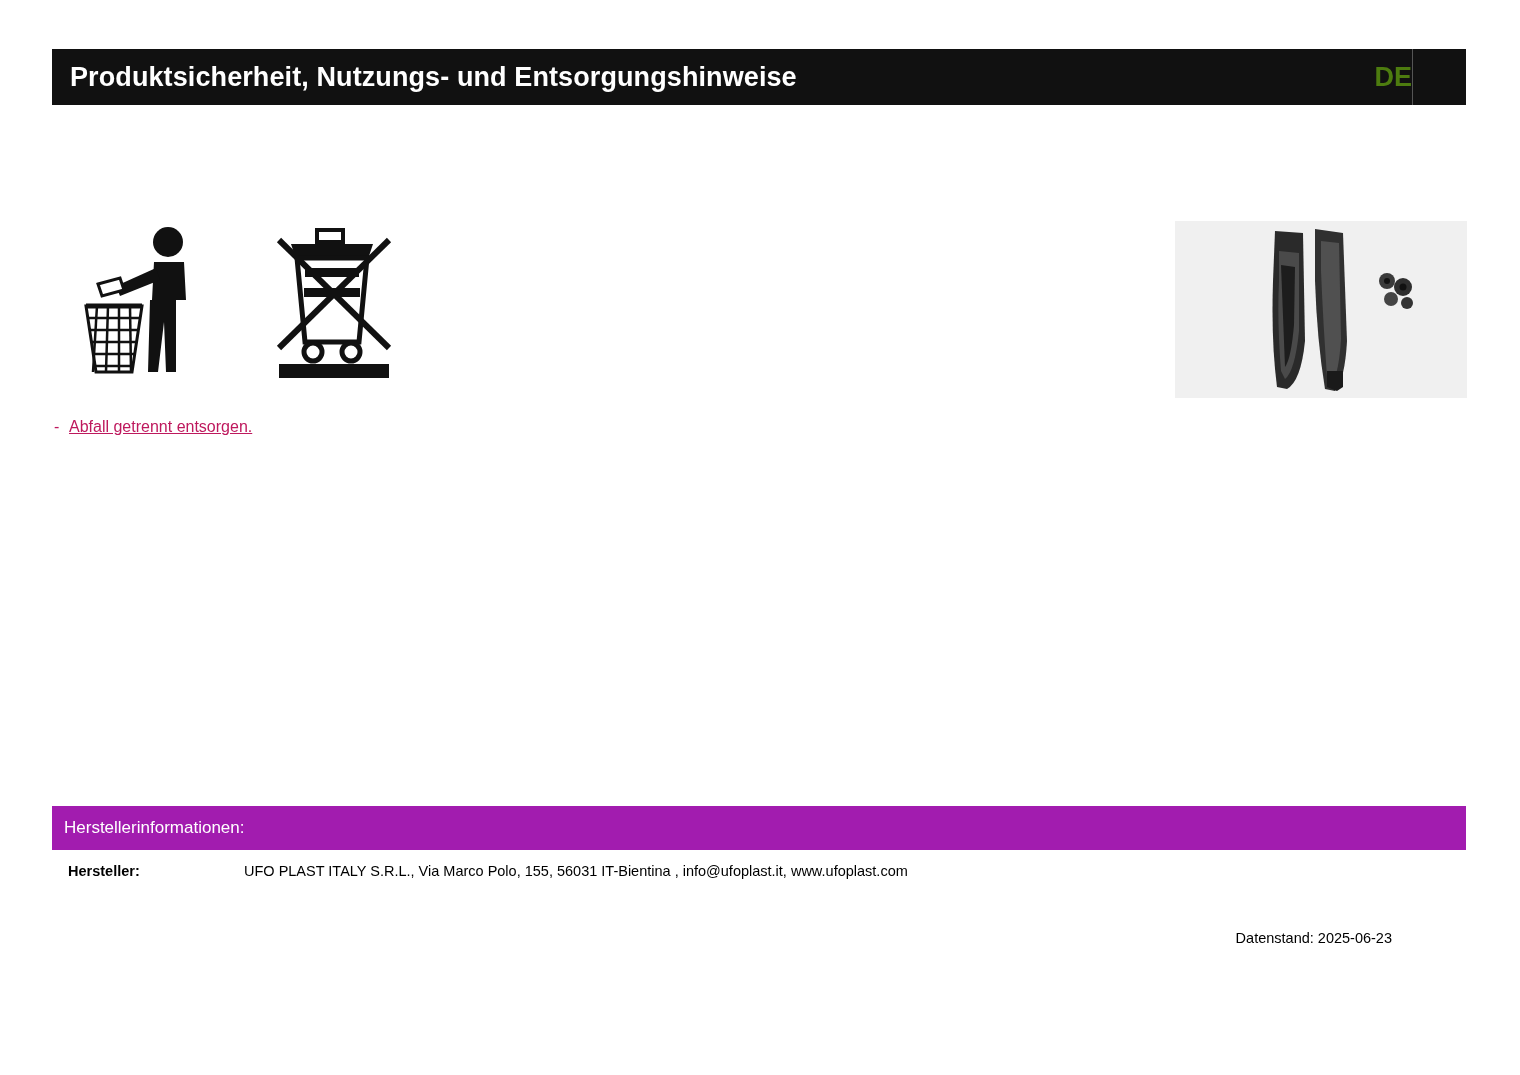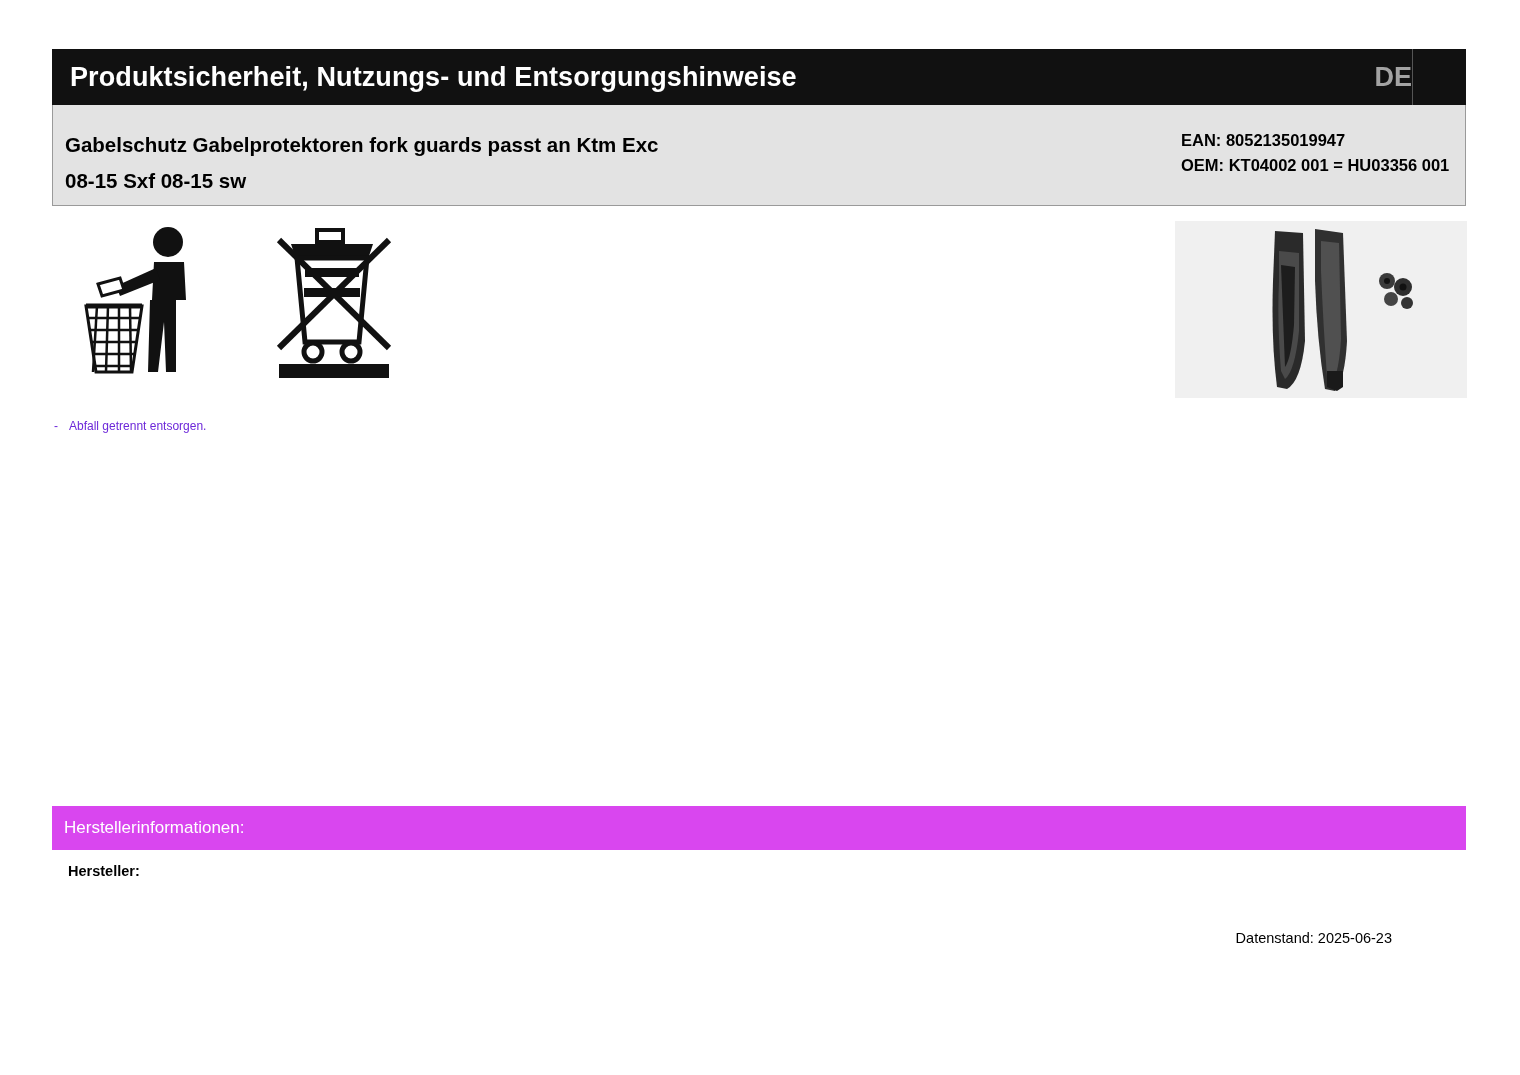--- a/index.html
+++ b/index.html
@@ -40,21 +40,21 @@
     font-weight: bold;
     padding-left: 18px;
     letter-spacing: 0.1px;
     white-space: nowrap;
   }
   .header-lang {
     position: absolute;
     right: 54px;
     top: 50%;
     transform: translateY(-50%);
-    color: #a3a3a3;
+    color: #4d7c0f;
     font-size: 27px;
     font-weight: bold;
   }
   .header-lang-divider {
     position: absolute;
     right: 53px;
     top: 0;
     width: 1px;
     height: 56px;
     background: #555555;
@@ -120,35 +120,36 @@
   }
 
   
   .notes {
     position: absolute;
     left: 54px;
     top: 408px;
     width: 800px;
   }
   .note-line {
-    font-size: 12px;
+    font-size: 16px;
     line-height: 37px;
-    color: #6d28d9;
-    white-space: nowrap;
+    color: #be185d;
+    white-space: nowrap;
+    text-decoration: underline;
   }
   .note-dash { display: inline-block; width: 15px; }
 
   
   .mfr-bar {
     position: absolute;
     left: 52px;
     top: 806px;
     width: 1414px;
     height: 44px;
-    background: #d946ef;
+    background: #a21caf;
     display: flex;
     align-items: center;
   }
   .mfr-bar-label {
     color: #ffffff;
     font-size: 17px;
     padding-left: 12px;
   }
   .mfr-row {
     position: absolute;
@@ -185,30 +186,20 @@
 <body>
 
 <div class="page">
 
   <div class="header-bar">
     <div class="header-title">Produktsicherheit, Nutzungs- und Entsorgungshinweise</div>
     <div class="header-lang-divider"></div>
     <div class="header-lang">DE</div>
   </div>
 
-  <div class="sub-bar">
-    <div class="product-name">
-      <div>Gabelschutz Gabelprotektoren fork guards passt an Ktm Exc</div>
-      <div>08-15 Sxf  08-15 sw</div>
-    </div>
-    <div class="codes">
-      <div>EAN: 8052135019947</div>
-      <div>OEM: KT04002 001 = HU03356 001</div>
-    </div>
-  </div>
 
   <div class="picto-row">
 
     <div class="picto picto-litter">
       <svg viewBox="0 0 140 160" width="140" height="160" aria-hidden="true">
 
         <circle cx="88" cy="20" r="15" fill="#111"></circle>
         <path d="M74 40 L104 40 L106 78 L96 78 L96 150 L86 150 L84 100 L78 150 L68 150 L70 78 L72 78 Z" fill="#111"></path>
 
         <path d="M76 46 L36 64 L40 74 L80 58 Z" fill="#111"></path>
@@ -279,17 +270,18 @@
     <div class="note-line">
       <span class="note-dash">-</span><span>Abfall getrennt entsorgen.</span>
     </div>
   </div>
 
   <div class="mfr-bar">
     <div class="mfr-bar-label">Herstellerinformationen:</div>
   </div>
   <div class="mfr-row">
     <div class="mfr-key">Hersteller:</div>
+    <div class="mfr-val">UFO PLAST ITALY S.R.L., Via Marco Polo, 155, 56031 IT-Bientina , info@ufoplast.it, www.ufoplast.com</div>
   </div>
 
   <div class="datestamp">Datenstand: 2025-06-23</div>
 
 </div>
 
 </body></html>

